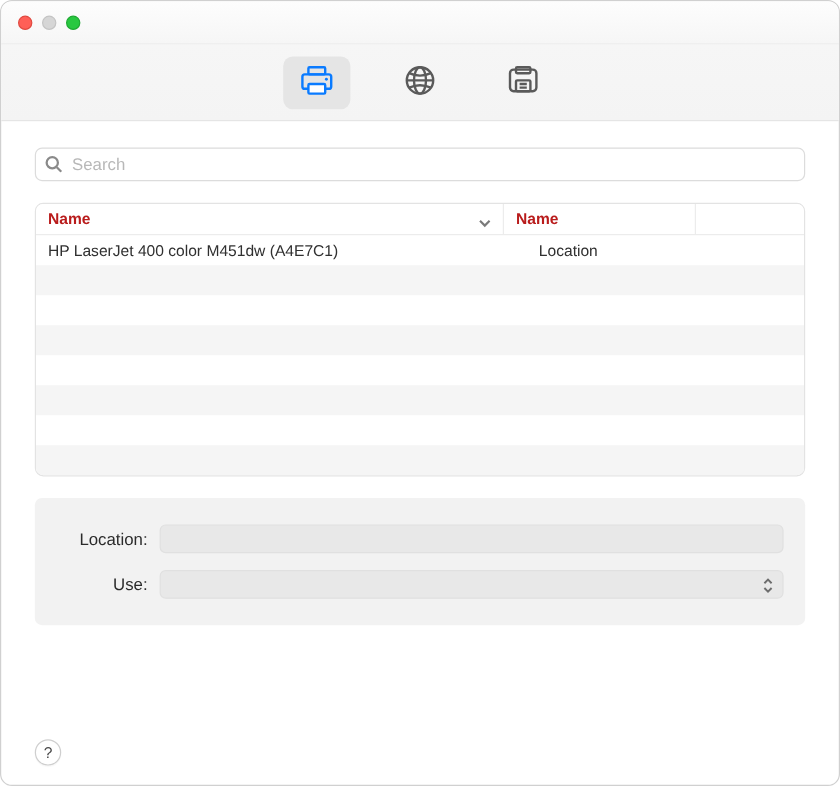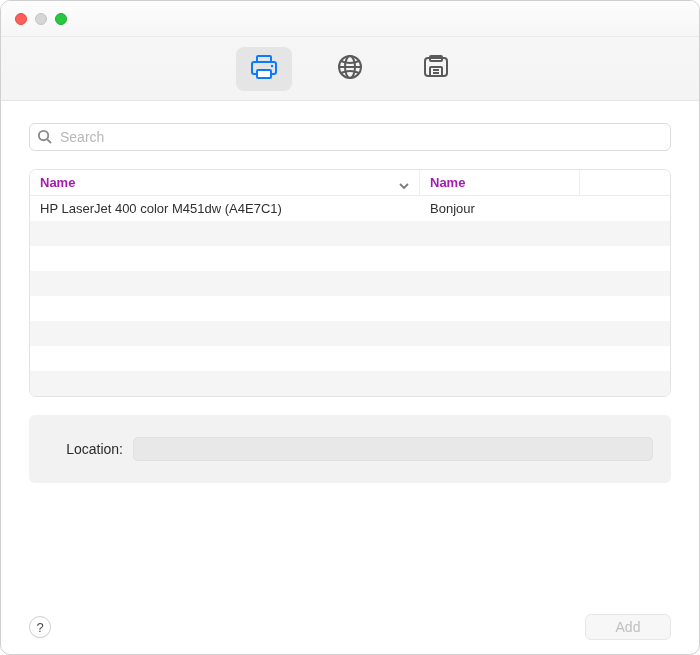--- a/index.html
+++ b/index.html
@@ -111,21 +111,21 @@
       border-radius: 7px;
       overflow: hidden;
       height: 228px;
       background: #fff;
     }
     .thead {
       display: flex;
       height: 26px;
       font-weight: 600;
       font-size: 13px;
-      color: #a21caf;
+      color: #b91c1c;
       align-items: flex-end;
       border-bottom: 1px solid #ececec;
       background: #fff;
     }
     .th-name {
       flex: 0 0 390px;
       padding-left: 10px;
       position: relative;
       border-right: 1px solid #ececec;
       height: 100%;
@@ -150,20 +150,21 @@
       flex: 1;
       height: 100%;
     }
     .tbody { }
     .trow {
       display: flex;
       height: 25px;
       align-items: center;
       font-size: 13px;
       color: #303030;
+      gap: 19px;
     }
     .trow.alt { background: #f5f5f5; }
     .td-name { flex: 0 0 390px; padding-left: 10px; }
     .td-kind { flex: 0 0 160px; padding-left: 10px; }
     .form {
       margin-top: 18px;
       background: #f2f2f2;
       border-radius: 6px;
       padding: 22px 18px 22px 18px;
     }
@@ -308,43 +309,51 @@
           </span>
         </div>
         <div class="th-kind">
           <span>Name</span>
         </div>
         <div class="th-rest"></div>
       </div>
       <div class="tbody">
         <div class="trow">
           <div class="td-name">HP LaserJet 400 color M451dw (A4E7C1)</div>
-          <div class="td-kind">Bonjour</div>
+          <div class="td-kind">Location</div>
         </div>
         <div class="trow alt"></div>
         <div class="trow"></div>
         <div class="trow alt"></div>
         <div class="trow"></div>
         <div class="trow alt"></div>
         <div class="trow"></div>
         <div class="trow alt"></div>
       </div>
     </div>
 
     <div class="form">
       <div class="frow">
         <div class="flabel">Location:</div>
         <div class="finput"></div>
       </div>
+      <div class="frow">
+        <div class="flabel">Use:</div>
+        <div class="fselect">
+          <div class="stepper">
+            <svg width="10" height="14" viewBox="0 0 10 14" fill="none" stroke="#6e6e6e" stroke-width="1.6">
+              <polyline points="2,5 5,2 8,5"></polyline>
+              <polyline points="2,9 5,12 8,9"></polyline>
+            </svg>
+          </div>
+        </div>
+      </div>
     </div>
 
   </div>
 
   <div class="footer">
     <div class="help">
       <span>?</span>
     </div>
-    <button class="add-btn">
-      <span>Add</span>
-    </button>
   </div>
 
 </div>
 
 </body></html>

